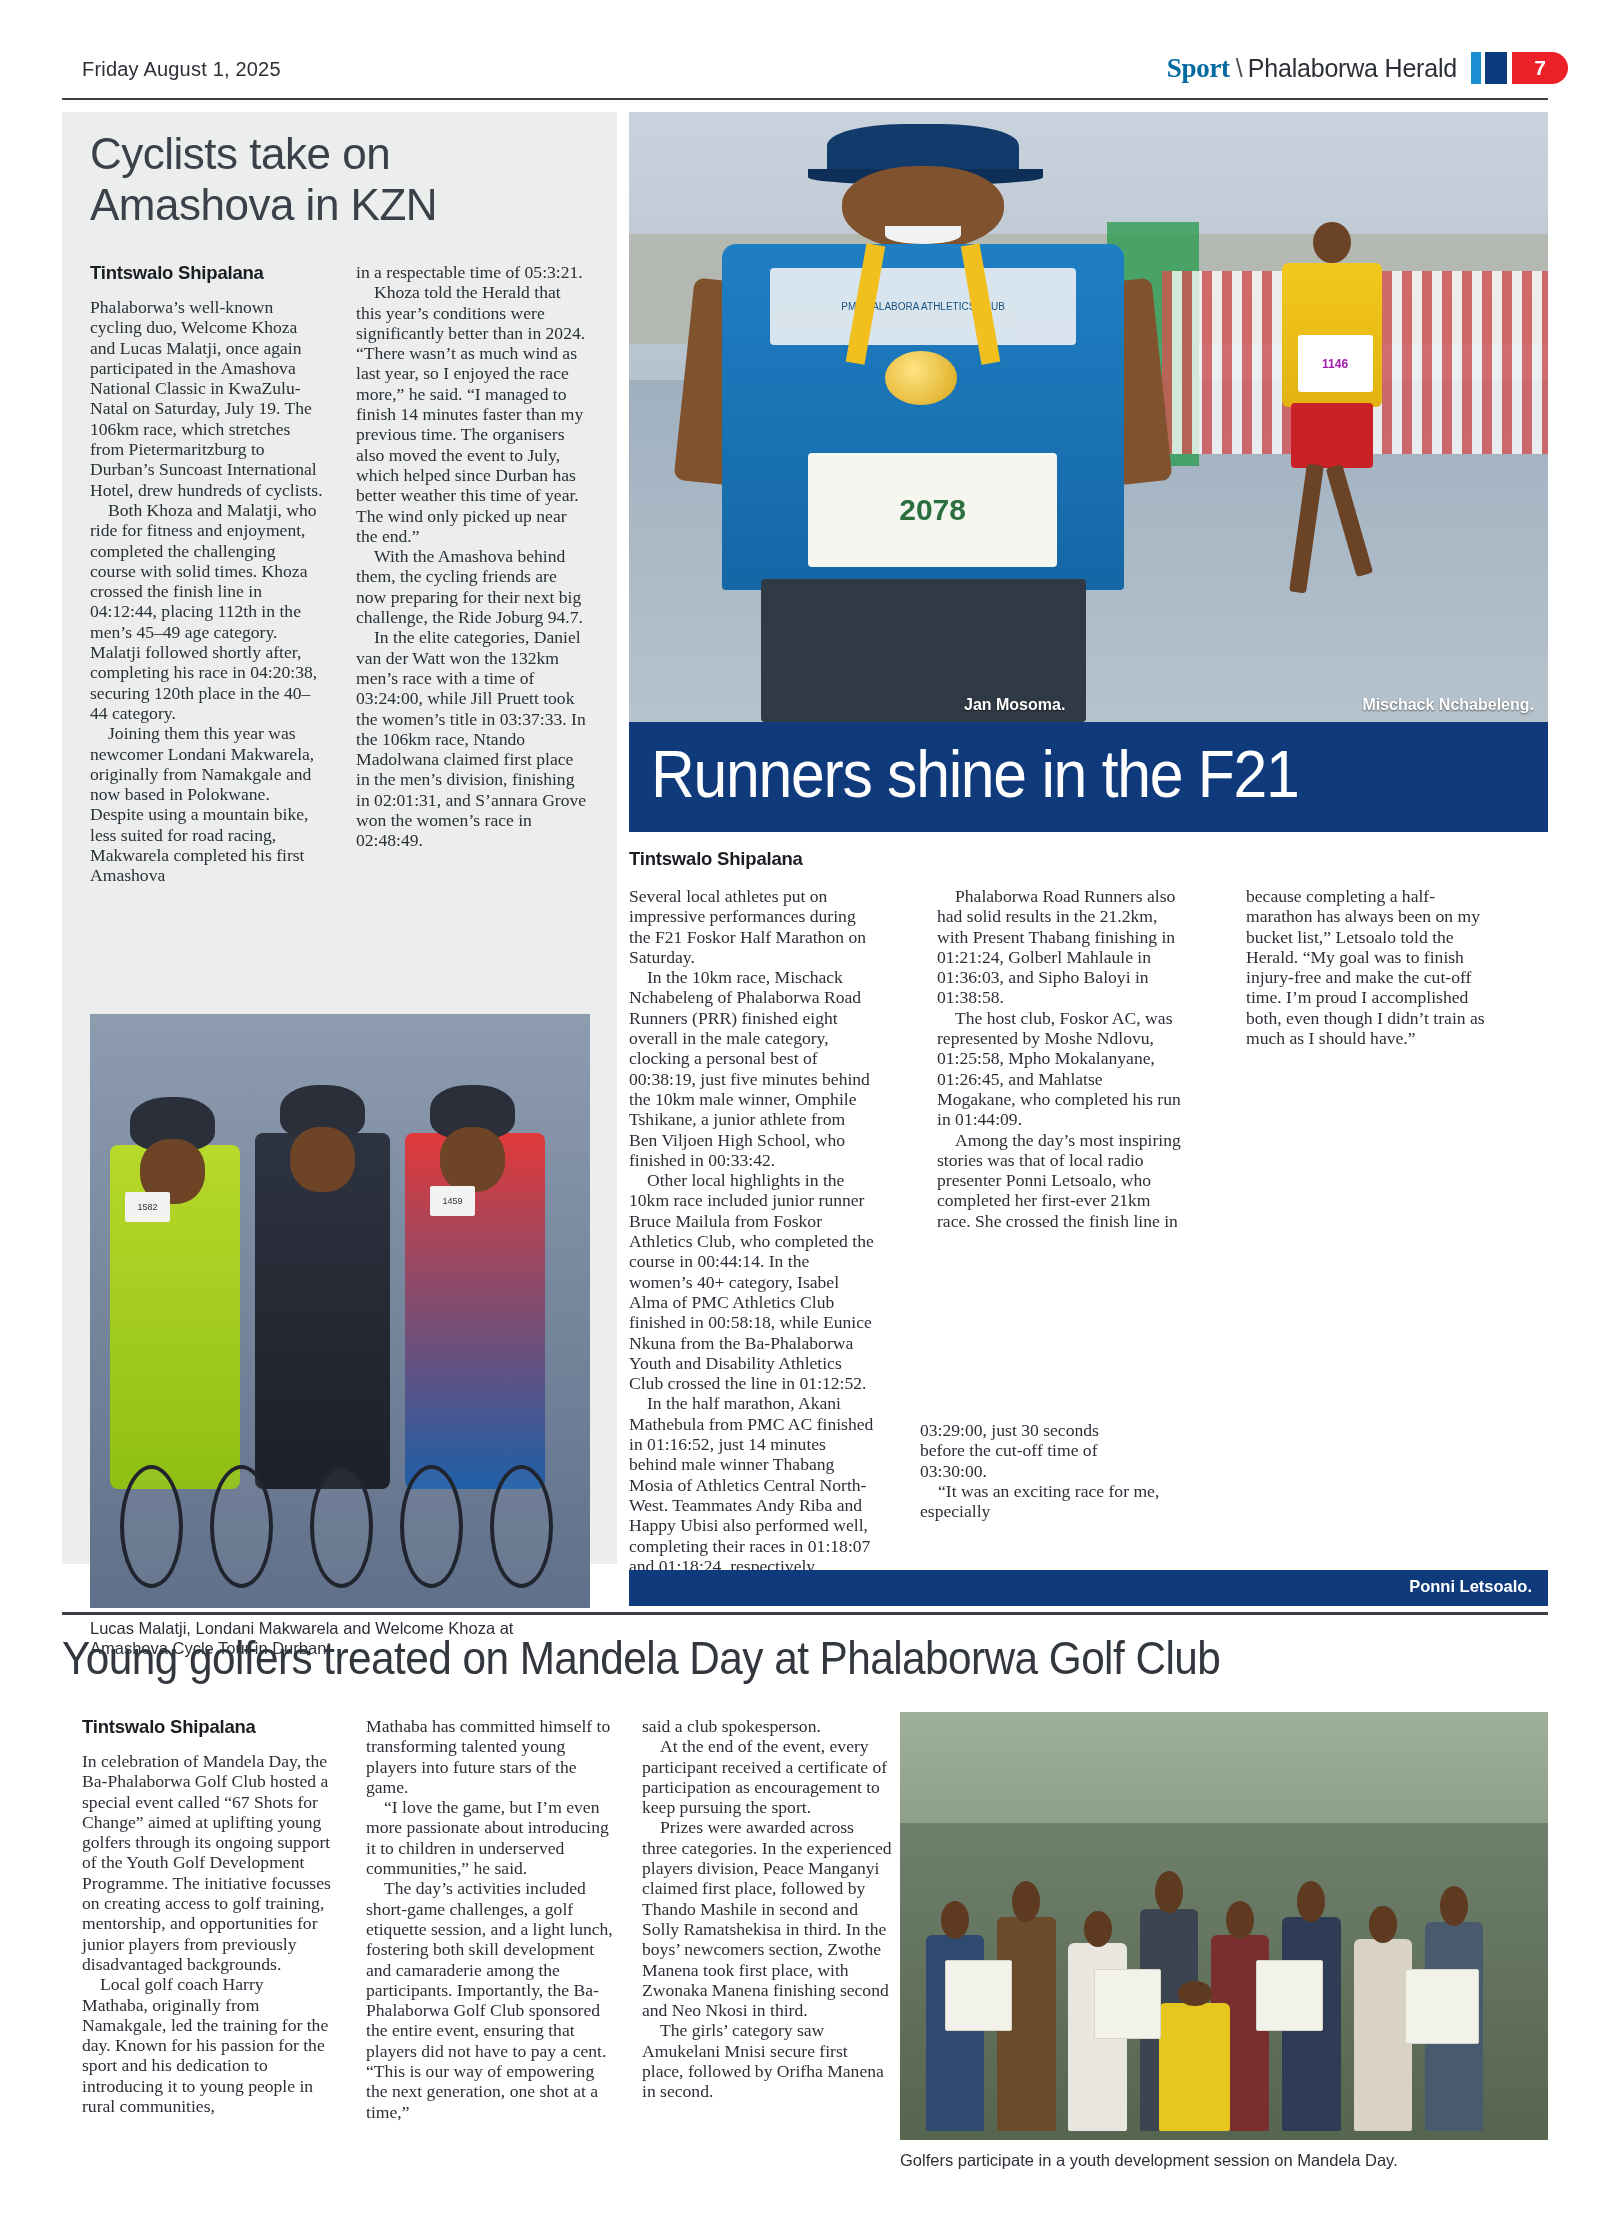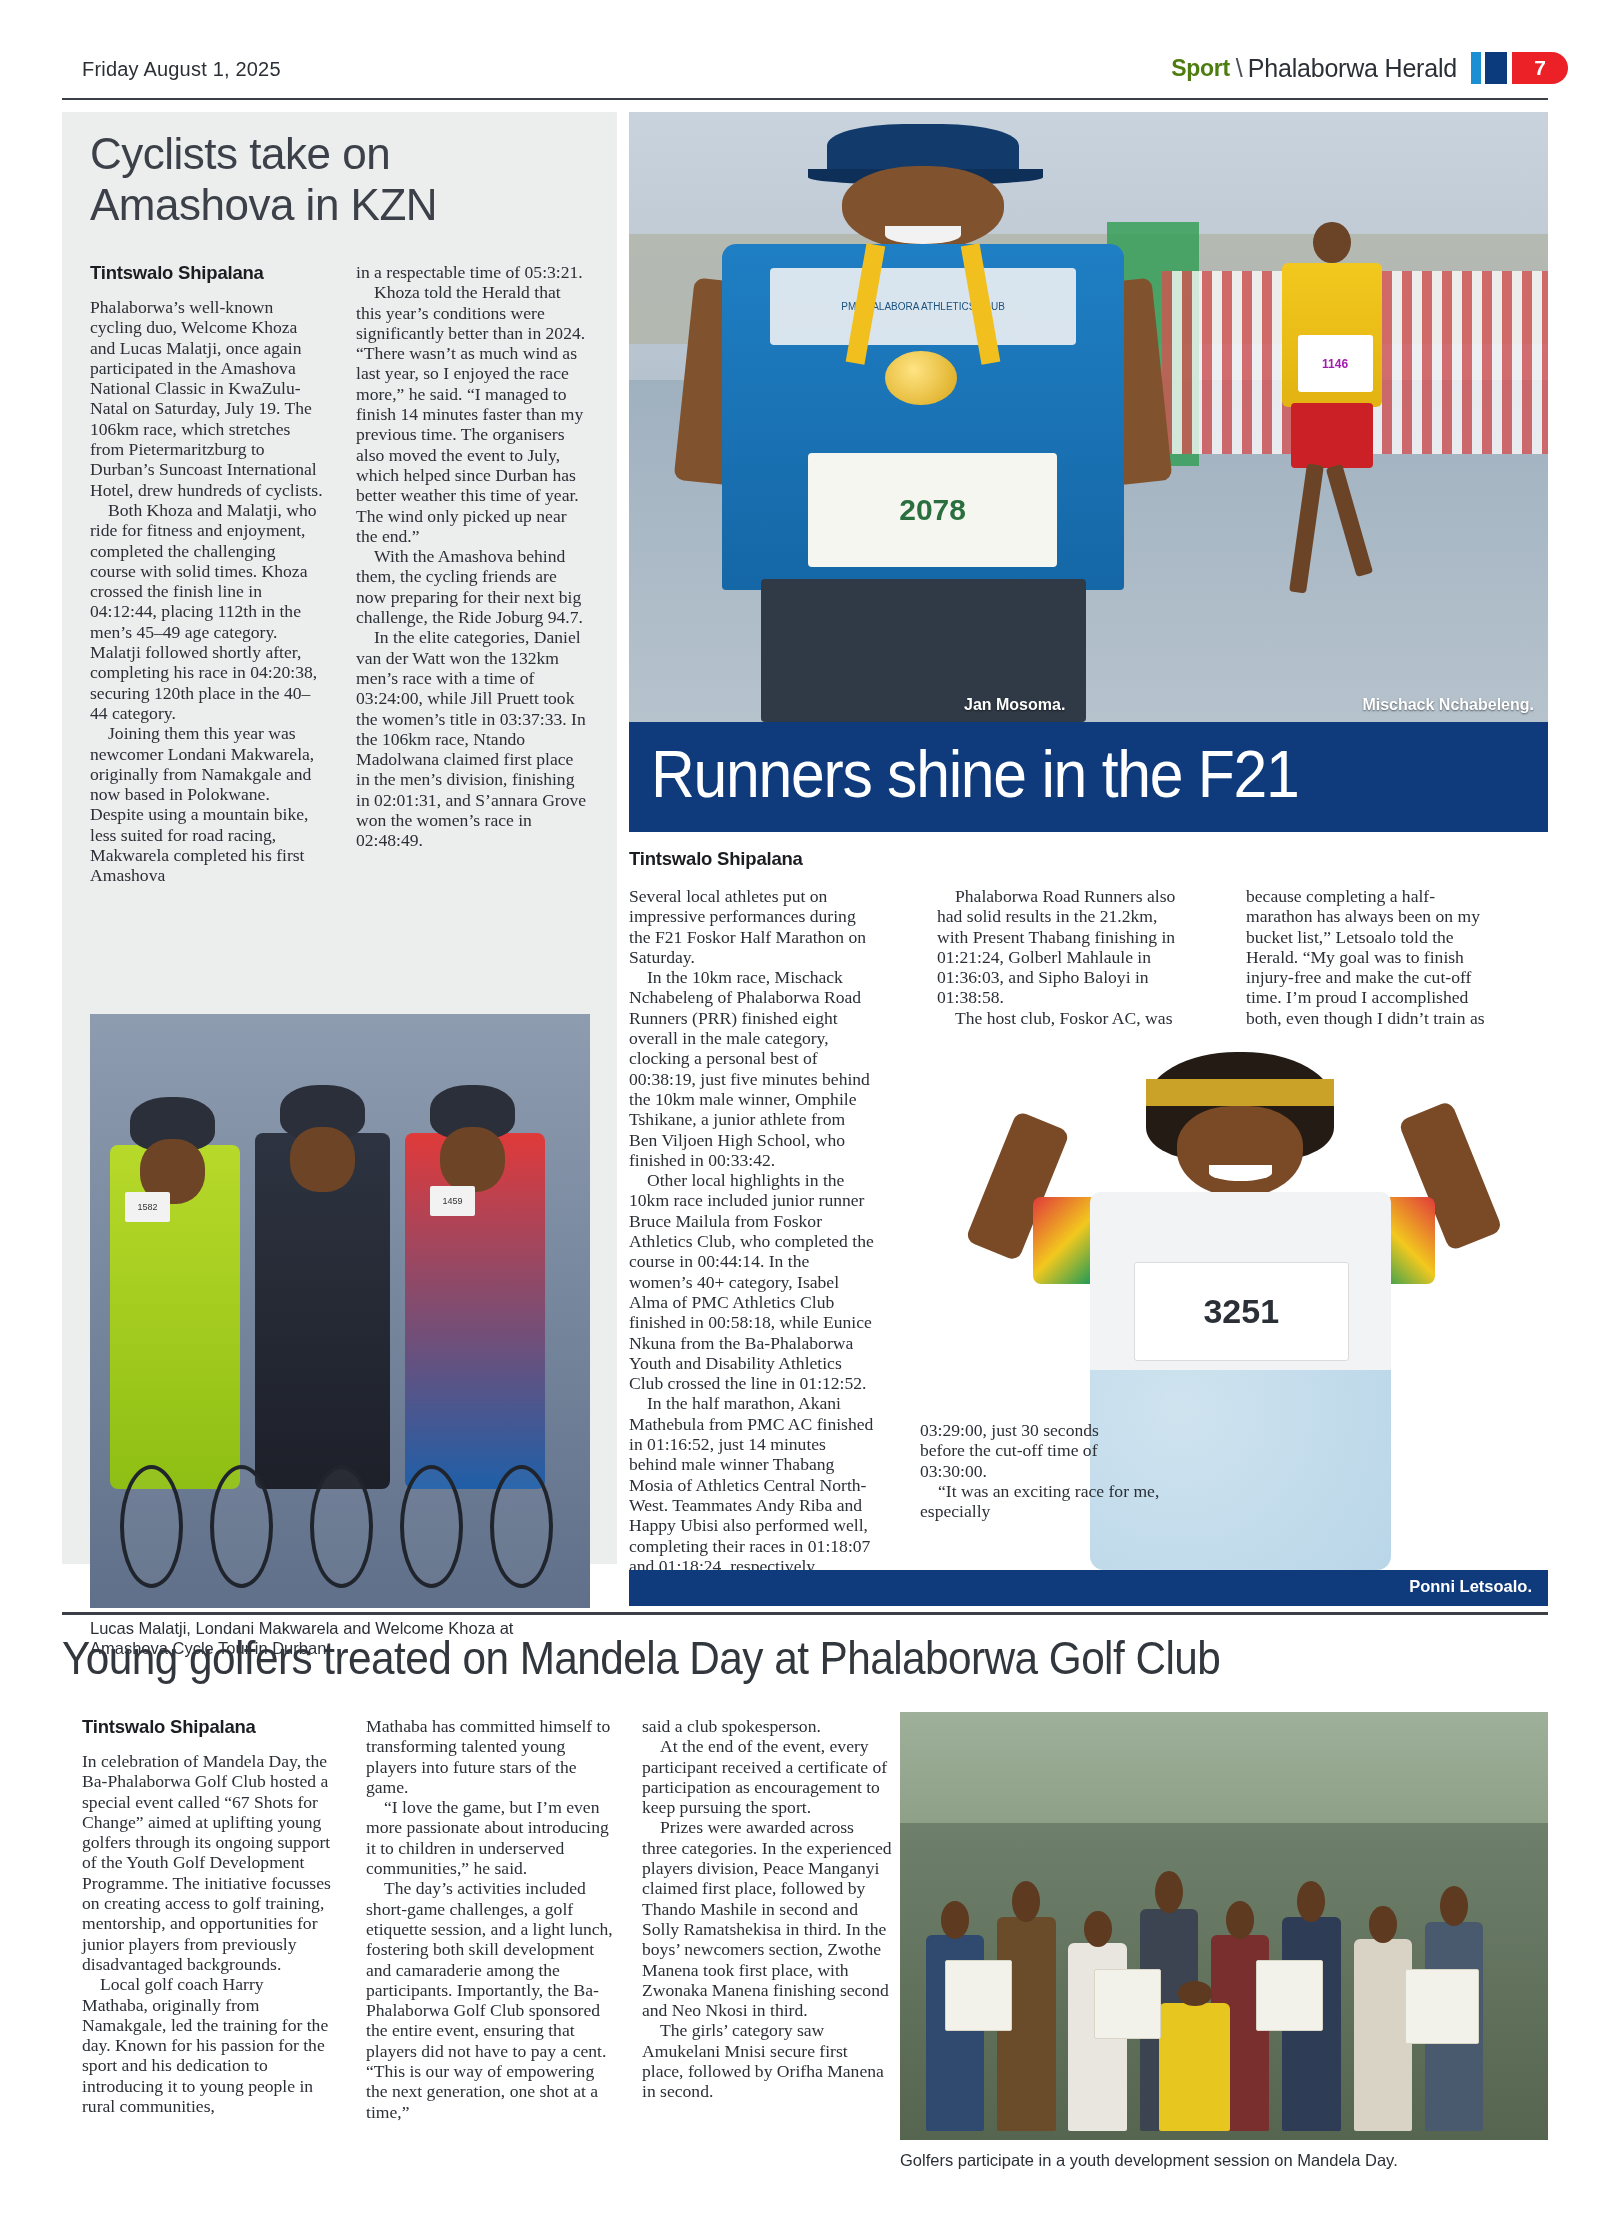--- a/index.html
+++ b/index.html
@@ -14,22 +14,22 @@
 
   
   .masthead{position:absolute;left:62px;top:52px;width:1486px;height:46px;margin-left:20px;}
   .mast-date{
     position:absolute;left:0;top:6px;
     font-family:"Liberation Sans", sans-serif;
     font-size:20px;color:#2b2f36;letter-spacing:.2px;
   }
   .mast-right{position:absolute;right:0;top:0;display:flex;align-items:center;gap:0;}
   .mast-sport{
-    font-family:Liberation Sans, sans-serif;
-    font-weight:bold;font-size:23px;color:#4d7c0f;letter-spacing:-.3px;
+    font-family:Liberation Serif, serif;
+    font-weight:bold;font-size:27px;color:#0369a1;letter-spacing:-.3px;
   }
   .mast-slash{font-family:"Liberation Sans", sans-serif;font-size:25px;color:#4a4f57;margin:0 5px 0 6px;font-weight:300;}
   .mast-title{font-family:"Liberation Sans", sans-serif;font-size:25px;color:#2b2f36;letter-spacing:-.2px;}
   .flagbox{display:flex;align-items:center;margin-left:14px;height:32px;}
   .flag-a{width:10px;height:32px;background:#1b8fd4;}
   .flag-b{width:22px;height:32px;background:#0b3a7d;margin-left:4px;}
   .pagenum{
     width:56px;height:32px;background:#ec2127;margin-left:5px;
     border-top-right-radius:16px;border-bottom-right-radius:16px;
     color:#fff;font-family:"Liberation Sans", sans-serif;font-weight:bold;font-size:21px;
@@ -361,36 +361,20 @@
       </div>
     </div>
 
     <div class="f21-col f21-c3">
       <div class="body">
         <p>because completing a half-marathon has always been on my bucket list,” Letsoalo told the Herald. “My goal was to finish injury-free and make the cut-off time. I’m proud I accomplished both, even though I didn’t train as much as I should have.”</p>
       </div>
     </div>
   </div>
 
-  <div class="ponni">
-    <div class="ponni-art">
-      <div class="bgp"></div>
-      <div class="armLp"></div>
-      <div class="armRp"></div>
-      <div class="hair"></div>
-      <div class="band"></div>
-      <div class="facep"></div>
-      <div class="teeth"></div>
-      <div class="sleeveL"></div>
-      <div class="sleeveR"></div>
-      <div class="top"></div>
-      <div class="bibp">3251</div>
-      <div class="skirt"></div>
-    </div>
-  </div>
 
   <div class="ponni-quote body">
     <p>03:29:00, just 30 seconds before the cut-off time of 03:30:00.</p>
     <p class="ind">“It was an exciting race for me, especially</p>
   </div>
 
   <div class="ponni-band">
     <span>Ponni Letsoalo.</span>
   </div>
 

